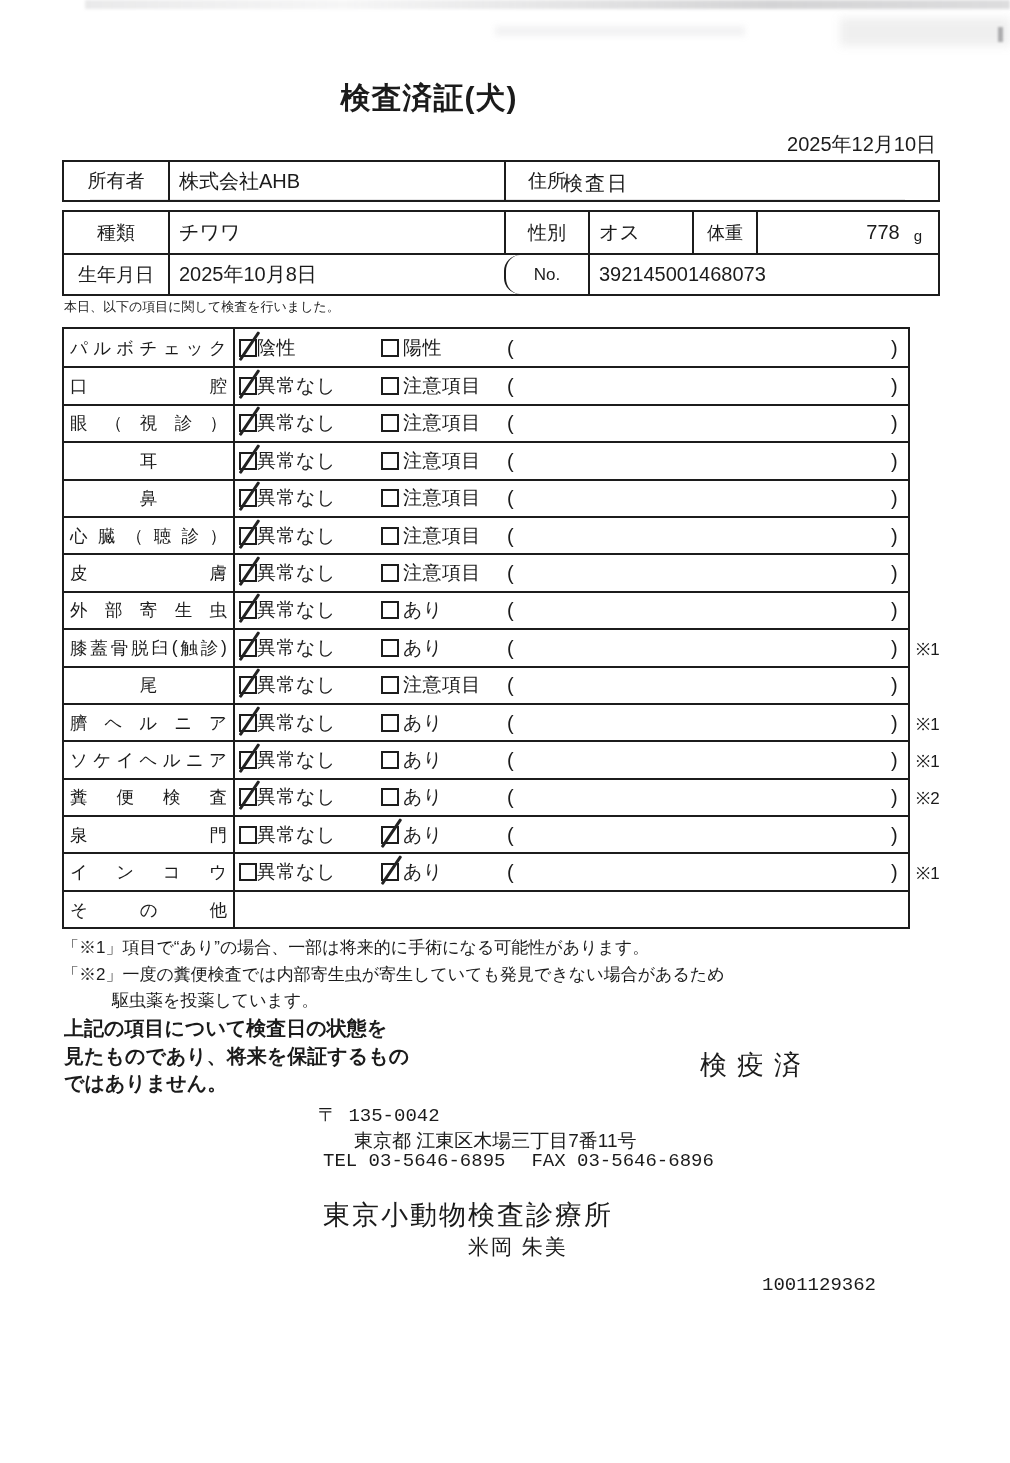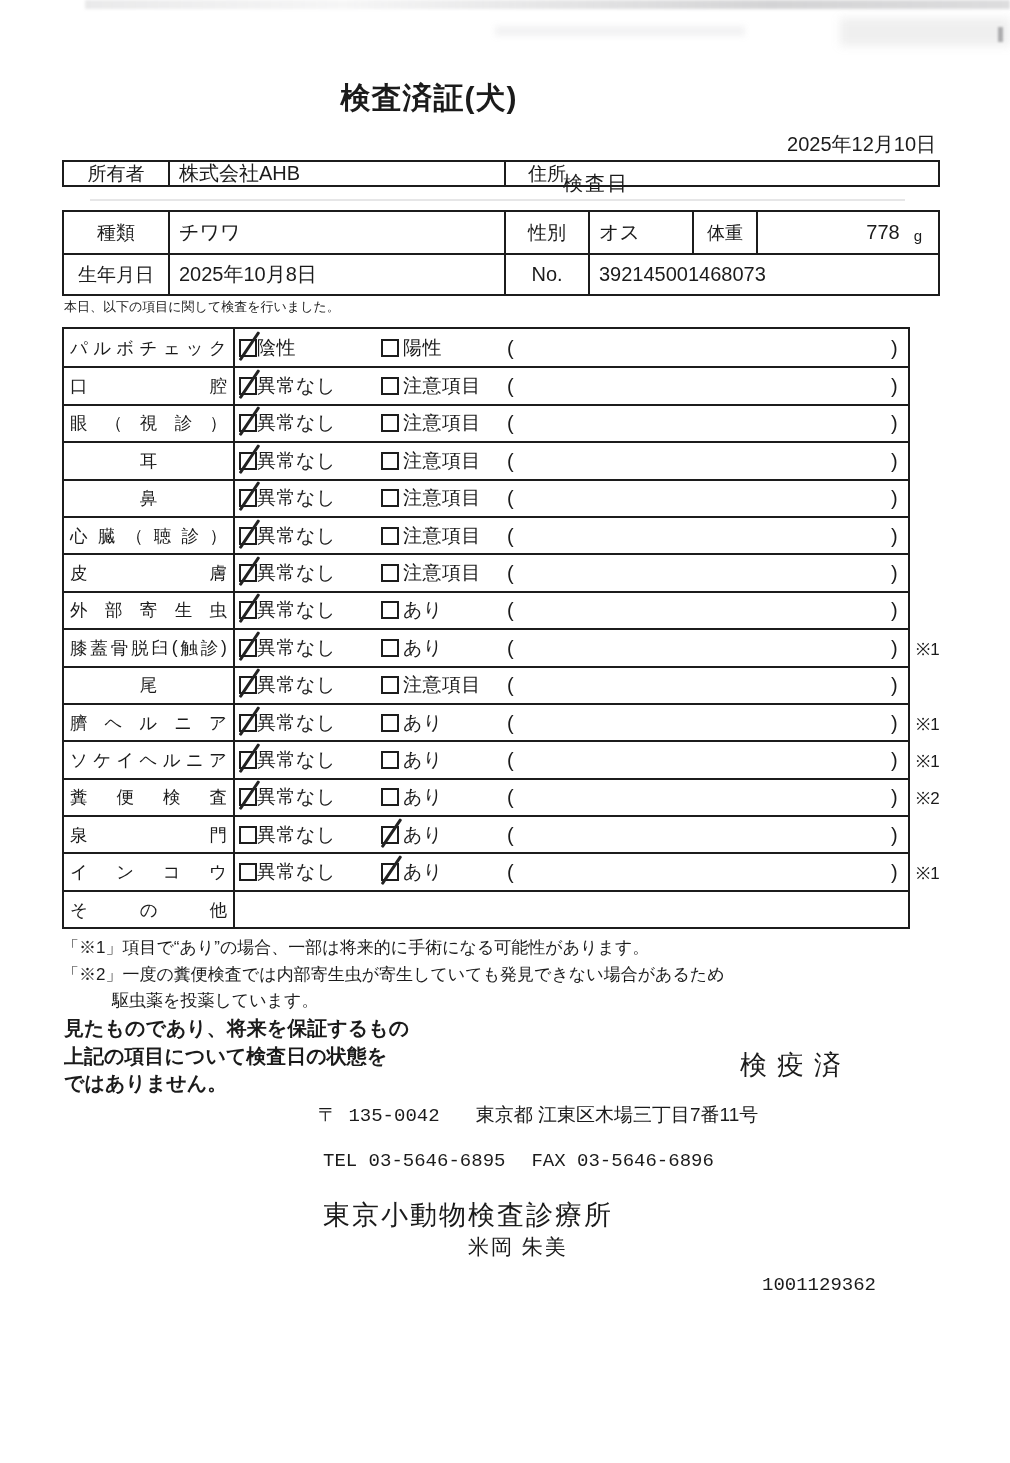--- a/index.html
+++ b/index.html
@@ -22,33 +22,33 @@
   .date-value{left:700px;top:131px;width:236px;text-align:right;font-size:20px;}
   
   .btable{border:2px solid #1c1c1c;box-sizing:border-box;}
   .trow{display:flex;box-sizing:border-box;}
   .trow + .trow{border-top:2px solid #1c1c1c;}
   .tcell{box-sizing:border-box;display:flex;align-items:center;overflow:hidden;}
   .tcell + .tcell{border-left:2px solid #1c1c1c;}
   .lbl{justify-content:center;font-size:19px;}
   .val{padding-left:9px;font-size:20px;}
   .t1{left:62px;top:160px;width:878px;}
-  .t1 .trow{height:23px;}
+  .t1 .trow{height:38px;}
   .t2{left:62px;top:210px;width:878px;}
   .t2 .trow{height:41px;}
   .w-label{width:104px;flex:none;}
   .w-value{width:336px;flex:none;}
   .w-small{width:84px;flex:none;}
   .w-sex{width:104px;flex:none;}
   .w-wlabel{width:64px;flex:none;font-size:18px;}
   .w-rest{flex:1;}
   .weight-cell{justify-content:flex-end;padding-right:16px;}
   .weight-num{font-size:20px;}
   .weight-unit{font-size:15px;margin-left:14px;margin-top:6px;}
-  .no-label{font-size:20px;}
+  .no-label{font-size:17px;border-radius:16px;}
   .intro{left:64px;top:298px;font-size:13px;}
   
   .main-table{left:62px;top:327px;width:848px;border:2px solid #1c1c1c;box-sizing:border-box;}
   .irow{position:relative;height:37.4px;box-sizing:border-box;}
   .irow + .irow{border-top:2px solid #1c1c1c;}
   .ilabel{position:absolute;left:0;top:0;bottom:0;width:171px;border-right:2px solid #1c1c1c;
     box-sizing:border-box;display:flex;justify-content:space-between;align-items:center;
     padding:0 6px;font-size:17.5px;}
   .ilabel.single{justify-content:center;}
   .icell{position:absolute;left:171px;right:0;top:0;bottom:0;}
@@ -62,22 +62,22 @@
   .opt2{left:168px;}
   .po,.pc{position:absolute;top:50%;transform:translateY(-50%);font-size:20px;}
   .po{left:272px;}
   .pc{left:656px;}
   .note{position:absolute;left:852px;top:50%;transform:translateY(-50%);font-size:17px;white-space:nowrap;}
   
   .fn1{left:62px;top:936px;font-size:17px;}
   .fn2a{left:62px;top:963px;font-size:17px;}
   .fn2b{left:112px;top:989px;font-size:17px;}
   .disclaimer{left:64px;top:1015px;font-size:20px;font-weight:600;line-height:27.5px;}
-  .stamp{left:740px;top:1047px;font-size:27px;font-weight:500;letter-spacing:10px;}
-  .addr-line{left:318px;top:1102px;display:flex;}
+  .stamp{left:700px;top:1047px;font-size:27px;font-weight:500;letter-spacing:10px;}
+  .addr-line{left:318px;top:1102px;display:flex;flex-direction:column;}
   .postal{font-family:"Liberation Mono","DejaVu Sans Mono",monospace;font-size:19px;}
   .clinic-addr{font-size:19px;margin-left:36px;}
   .tel-line{left:323px;top:1150px;display:flex;font-family:"Liberation Mono","DejaVu Sans Mono",monospace;font-size:19px;}
   .fax{margin-left:26px;}
   .clinic-name{left:323px;top:1197px;font-size:27px;font-weight:500;letter-spacing:2px;}
   .examiner{left:468px;top:1233px;font-size:21px;letter-spacing:2px;}
   .serial{left:762px;top:1274px;font-family:"Liberation Mono","DejaVu Sans Mono",monospace;font-size:19px;}
 </style>
 </head>
 <body>
@@ -398,22 +398,22 @@
     <div class="icell"></div>
   </div>
 
 </div>
 
 <div class="abs fn1">「※1」項目で“あり”の場合、一部は将来的に手術になる可能性があります。</div>
 <div class="abs fn2a">「※2」一度の糞便検査では内部寄生虫が寄生していても発見できない場合があるため</div>
 <div class="abs fn2b">駆虫薬を投薬しています。</div>
 
 <div class="abs disclaimer">
+  <div>上記の項目について検査日の状態を</div>
   <div>見たものであり、将来を保証するもの</div>
-  <div>上記の項目について検査日の状態を</div>
   <div>ではありません。</div>
 </div>
 <div class="abs stamp">検疫済</div>
 
 <div class="abs addr-line">
   <span class="postal">〒 135-0042</span>
   <span class="clinic-addr">東京都 江東区木場三丁目7番11号</span>
 </div>
 <div class="abs tel-line">
   <span>TEL 03-5646-6895</span>

